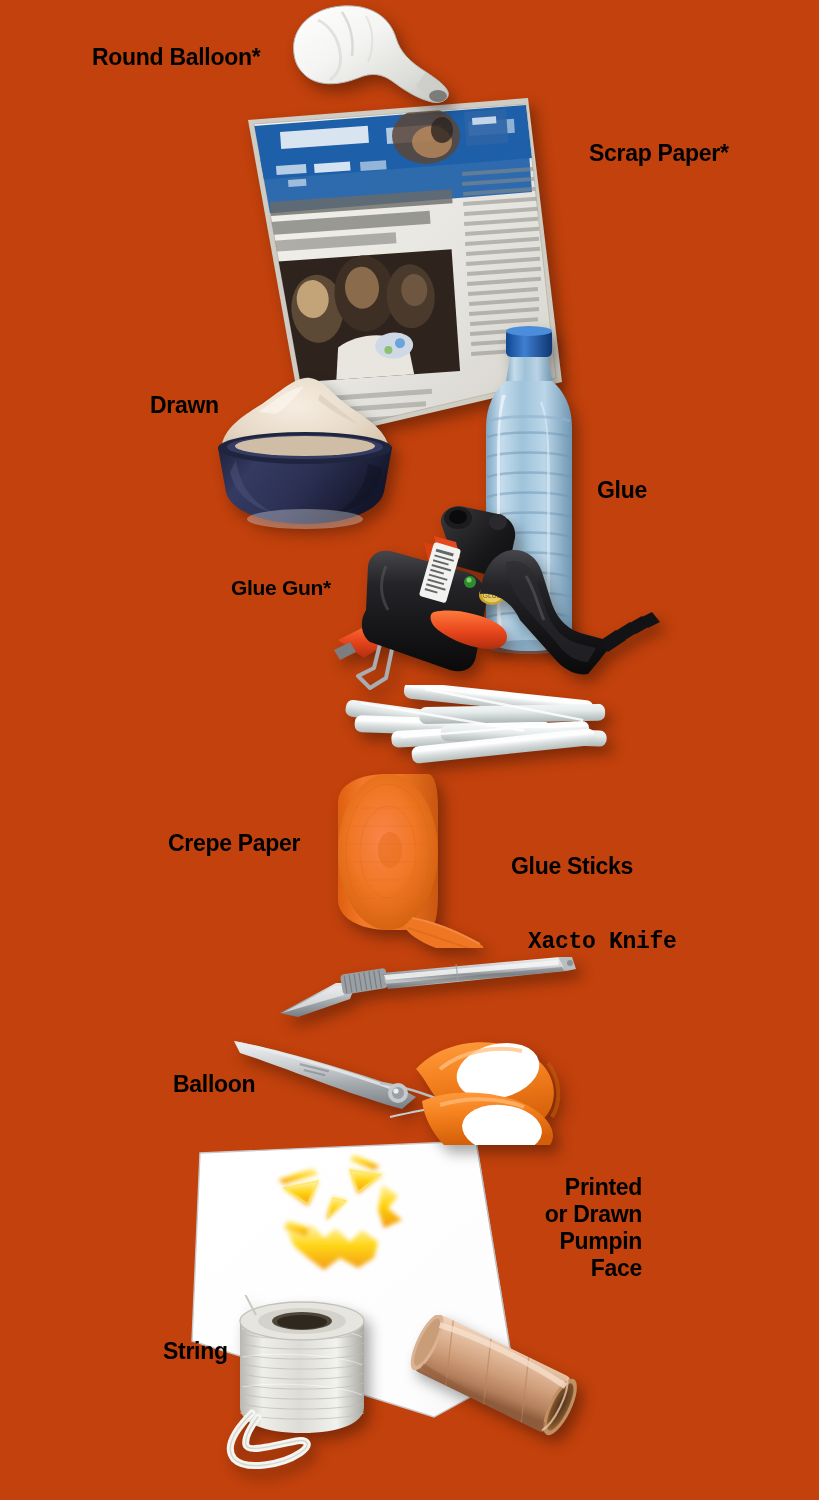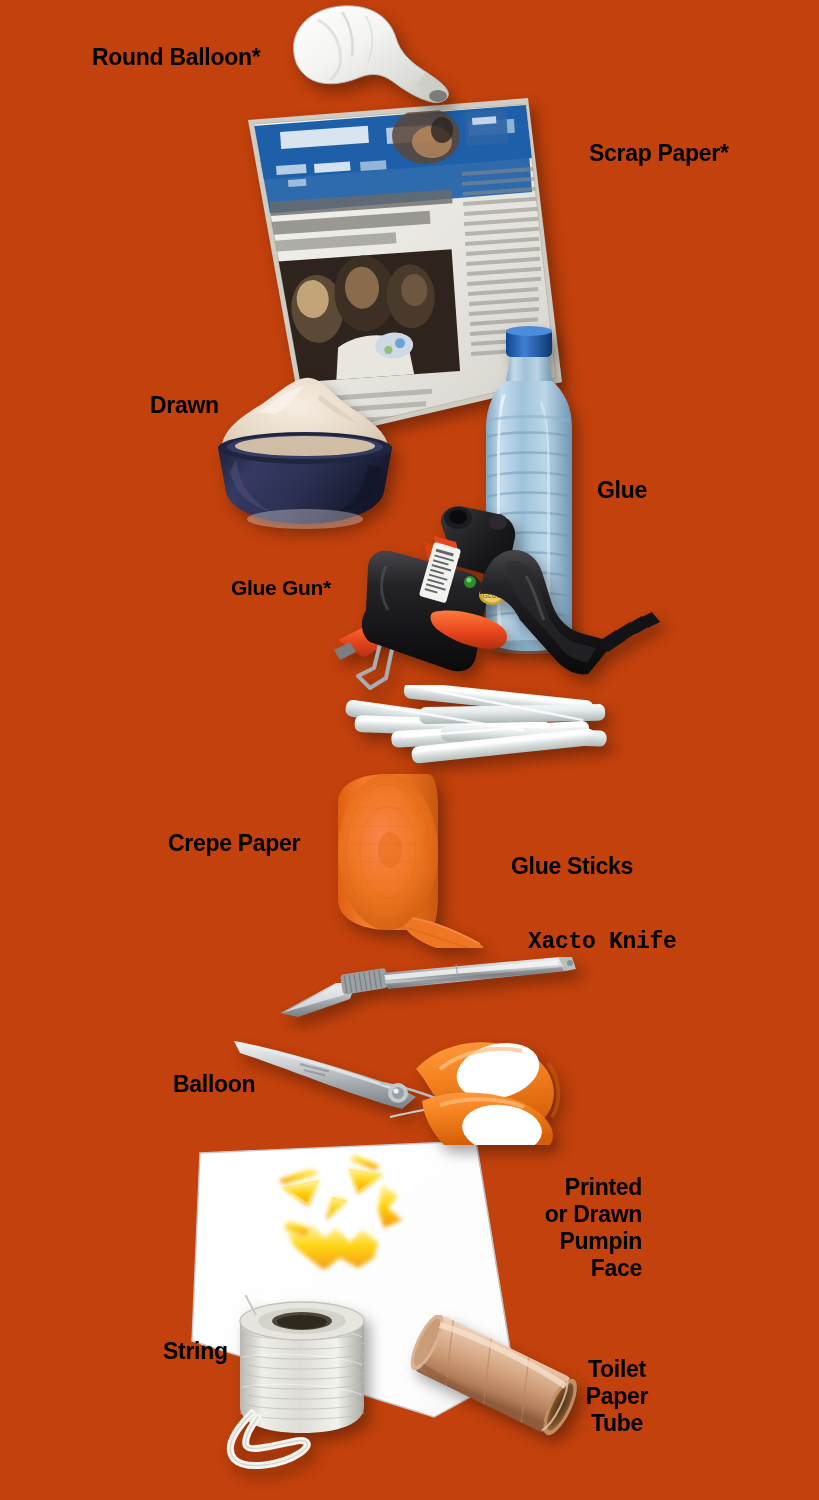--- a/index.html
+++ b/index.html
@@ -665,17 +665,14 @@
   <div class="label lbl-gluegun">Glue Gun*</div>
   <div class="label lbl-gluestick">Glue Sticks</div>
   <div class="label lbl-crepe">Crepe Paper</div>
   <div class="label lbl-xacto">Xacto Knife</div>
   <div class="label lbl-scissors">Balloon</div>
   <div class="label lbl-pumpkin">Printed
 or Drawn
 Pumpin
 Face</div>
   <div class="label lbl-string">String</div>
-  <div class="label lbl-tube">Toilet
-Paper
-Tube</div>
 
 </div>
 
 </body></html>

